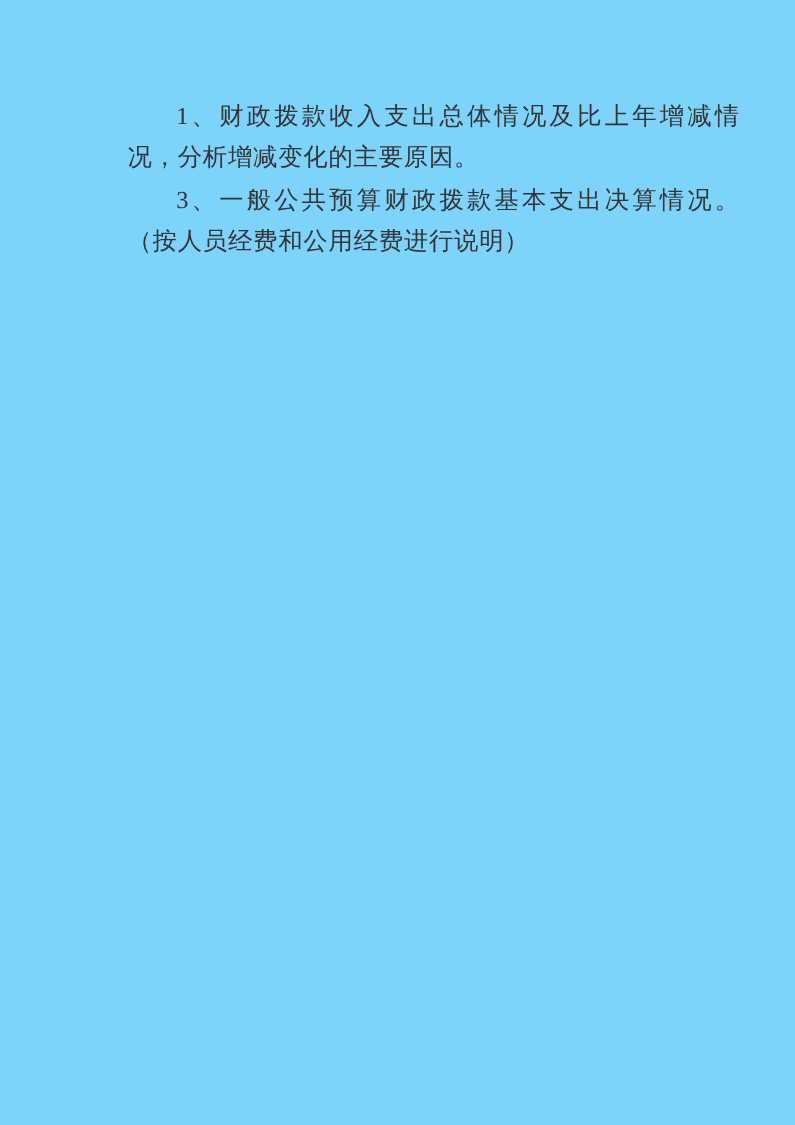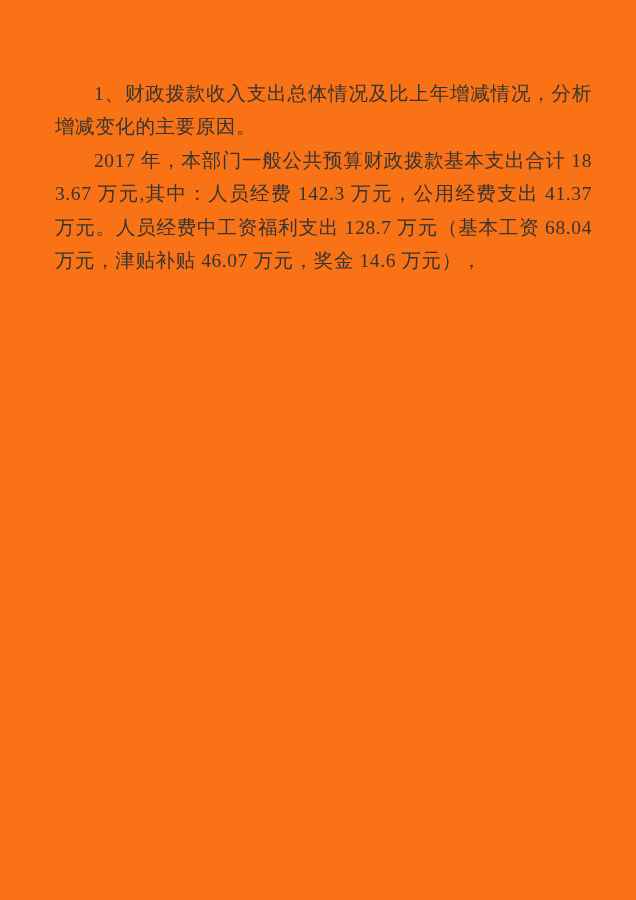--- a/index.html
+++ b/index.html
@@ -9,22 +9,22 @@
   body {
     width: 636px;
     height: 900px;
     background: #fdfdfd;
     overflow: hidden;
   }
   .page {
     box-sizing: border-box;
     width: 636px;
     height: 900px;
-    background: #f97316;
-    padding: 77px 44px 0 55px;
+    background: #7dd3fc;
+    padding: 77px 44px 0 102px;
     overflow: hidden;
   }
   .text-block {
     width: 100%;
   }
   .para {
     margin: 0;
     padding: 0;
     font-family: "Liberation Serif", "DejaVu Serif", serif;
     font-size: 19.5px;
@@ -36,15 +36,15 @@
     text-indent: 2em;
     word-break: break-all;
   }
 </style>
 </head>
 <body>
 
 <div class="page">
   <div class="text-block">
     <p class="para">1、财政拨款收入支出总体情况及比上年增减情况，分析增减变化的主要原因。</p>
-    <p class="para">2017 年，本部门一般公共预算财政拨款基本支出合计 183.67 万元,其中：人员经费 142.3 万元，公用经费支出 41.37 万元。人员经费中工资福利支出 128.7 万元（基本工资 68.04 万元，津贴补贴 46.07 万元，奖金 14.6 万元），</p>
+    <p class="para">3、一般公共预算财政拨款基本支出决算情况。（按人员经费和公用经费进行说明）</p>
   </div>
 </div>
 
 </body></html>

